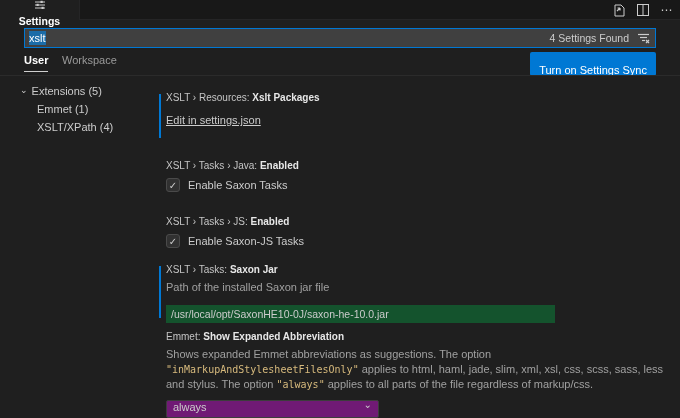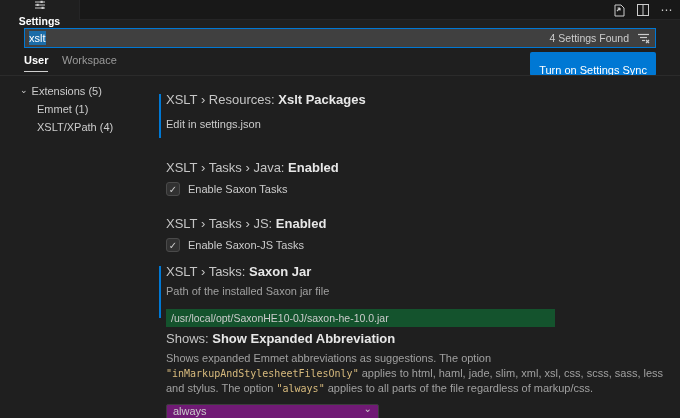--- a/index.html
+++ b/index.html
@@ -59,25 +59,25 @@
   
   .toc { position: absolute; left: 0; top: 82px; width: 152px; }
   .toc-root { display: flex; align-items: center; gap: 4px; padding: 3px 0 3px 20px; cursor: pointer; color: #cccccc; }
   .toc-chevron { font-size: 9px; color: #cccccc; transform: translateY(-1px); }
   .toc-child { padding: 3px 0 3px 37px; cursor: pointer; color: #cccccc; }
 
   
   .settings-list { position: absolute; left: 152px; top: 82px; width: 528px; }
   .setting-row { position: absolute; left: 0; width: 512px; padding-left: 14px; }
   .modified-bar { position: absolute; left: 7px; top: 2px; width: 2px; background: #0078d4; }
-  .setting-title { font-size: 13px; color: #c5c5c5; white-space: nowrap; }
+  .setting-title { font-size: 10px; color: #c5c5c5; white-space: nowrap; }
   .setting-title .name { color: #e7e7e7; font-weight: 700; }
   .setting-desc { margin-top: 5px; color: #a0a0a0; font-size: 11px; line-height: 1.35; }
   .code { font-family: "DejaVu Sans Mono", monospace; color: #d7ba7d; font-size: 10px; }
-  .settings-link { margin-top: 11px; color: #cccccc; font-size: 11px; display: inline-block; cursor: pointer; }
+  .settings-link { margin-top: 11px; color: #cccccc; text-decoration: underline; font-size: 11px; display: inline-block; cursor: pointer; }
 
   .check-row { margin-top: 7px; display: flex; align-items: center; gap: 8px; }
   .checkbox {
     width: 14px; height: 14px; background: #313131; border: 1px solid #4a4a4a;
     border-radius: 3px; display: flex; align-items: center; justify-content: center;
     color: #cccccc; font-size: 10px; cursor: pointer; flex: 0 0 auto;
   }
   .check-label { color: #cccccc; font-size: 11px; }
 
   .row-focused {
@@ -195,21 +195,21 @@
 
     <div class="setting-row" style="top:182px;">
       <div class="row-focused"></div>
       <div class="modified-bar" style="height:52px;"></div>
       <div class="setting-title"><span>XSLT › Tasks: </span><span class="name">Saxon Jar</span></div>
       <div class="setting-desc">Path of the installed Saxon jar file</div>
       <input class="text-input" value="/usr/local/opt/SaxonHE10-0J/saxon-he-10.0.jar" style="">
     </div>
 
     <div class="setting-row" style="top:249px;">
-      <div class="setting-title"><span>Shows: </span><span class="name">Show Expanded Abbreviation</span></div>
+      <div class="setting-title"><span>Emmet: </span><span class="name">Show Expanded Abbreviation</span></div>
       <div class="setting-desc"><span>Shows expanded Emmet abbreviations as suggestions. The option </span><span class="code">"inMarkupAndStylesheetFilesOnly"</span><span> applies to html, haml, jade, slim, xml, xsl, css, scss, sass, less and stylus. The option </span><span class="code">"always"</span><span> applies to all parts of the file regardless of markup/css.</span></div>
       <div class="select-box">
         <span>always</span>
         <span class="select-chevron">⌄</span>
       </div>
     </div>
 
   </div>
 </div>
 

